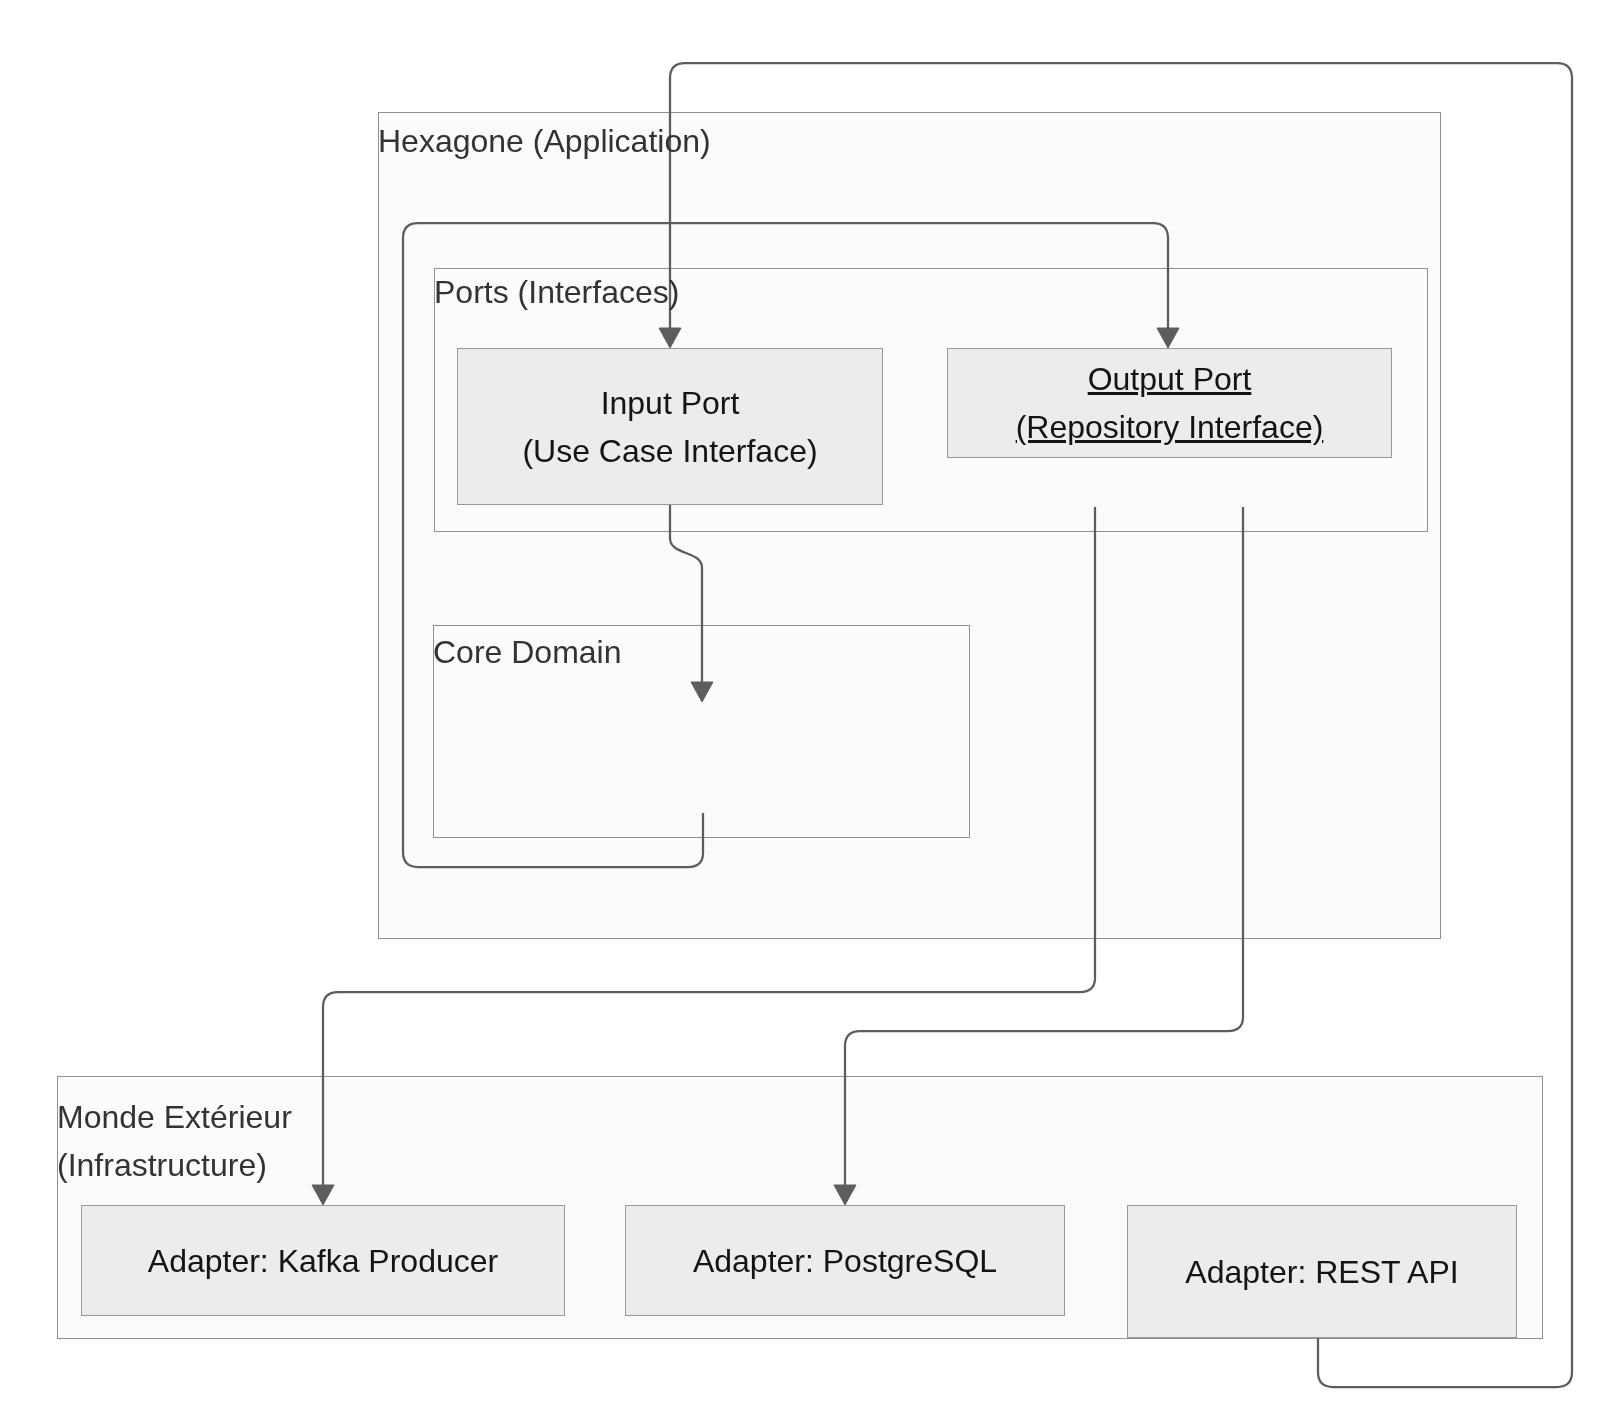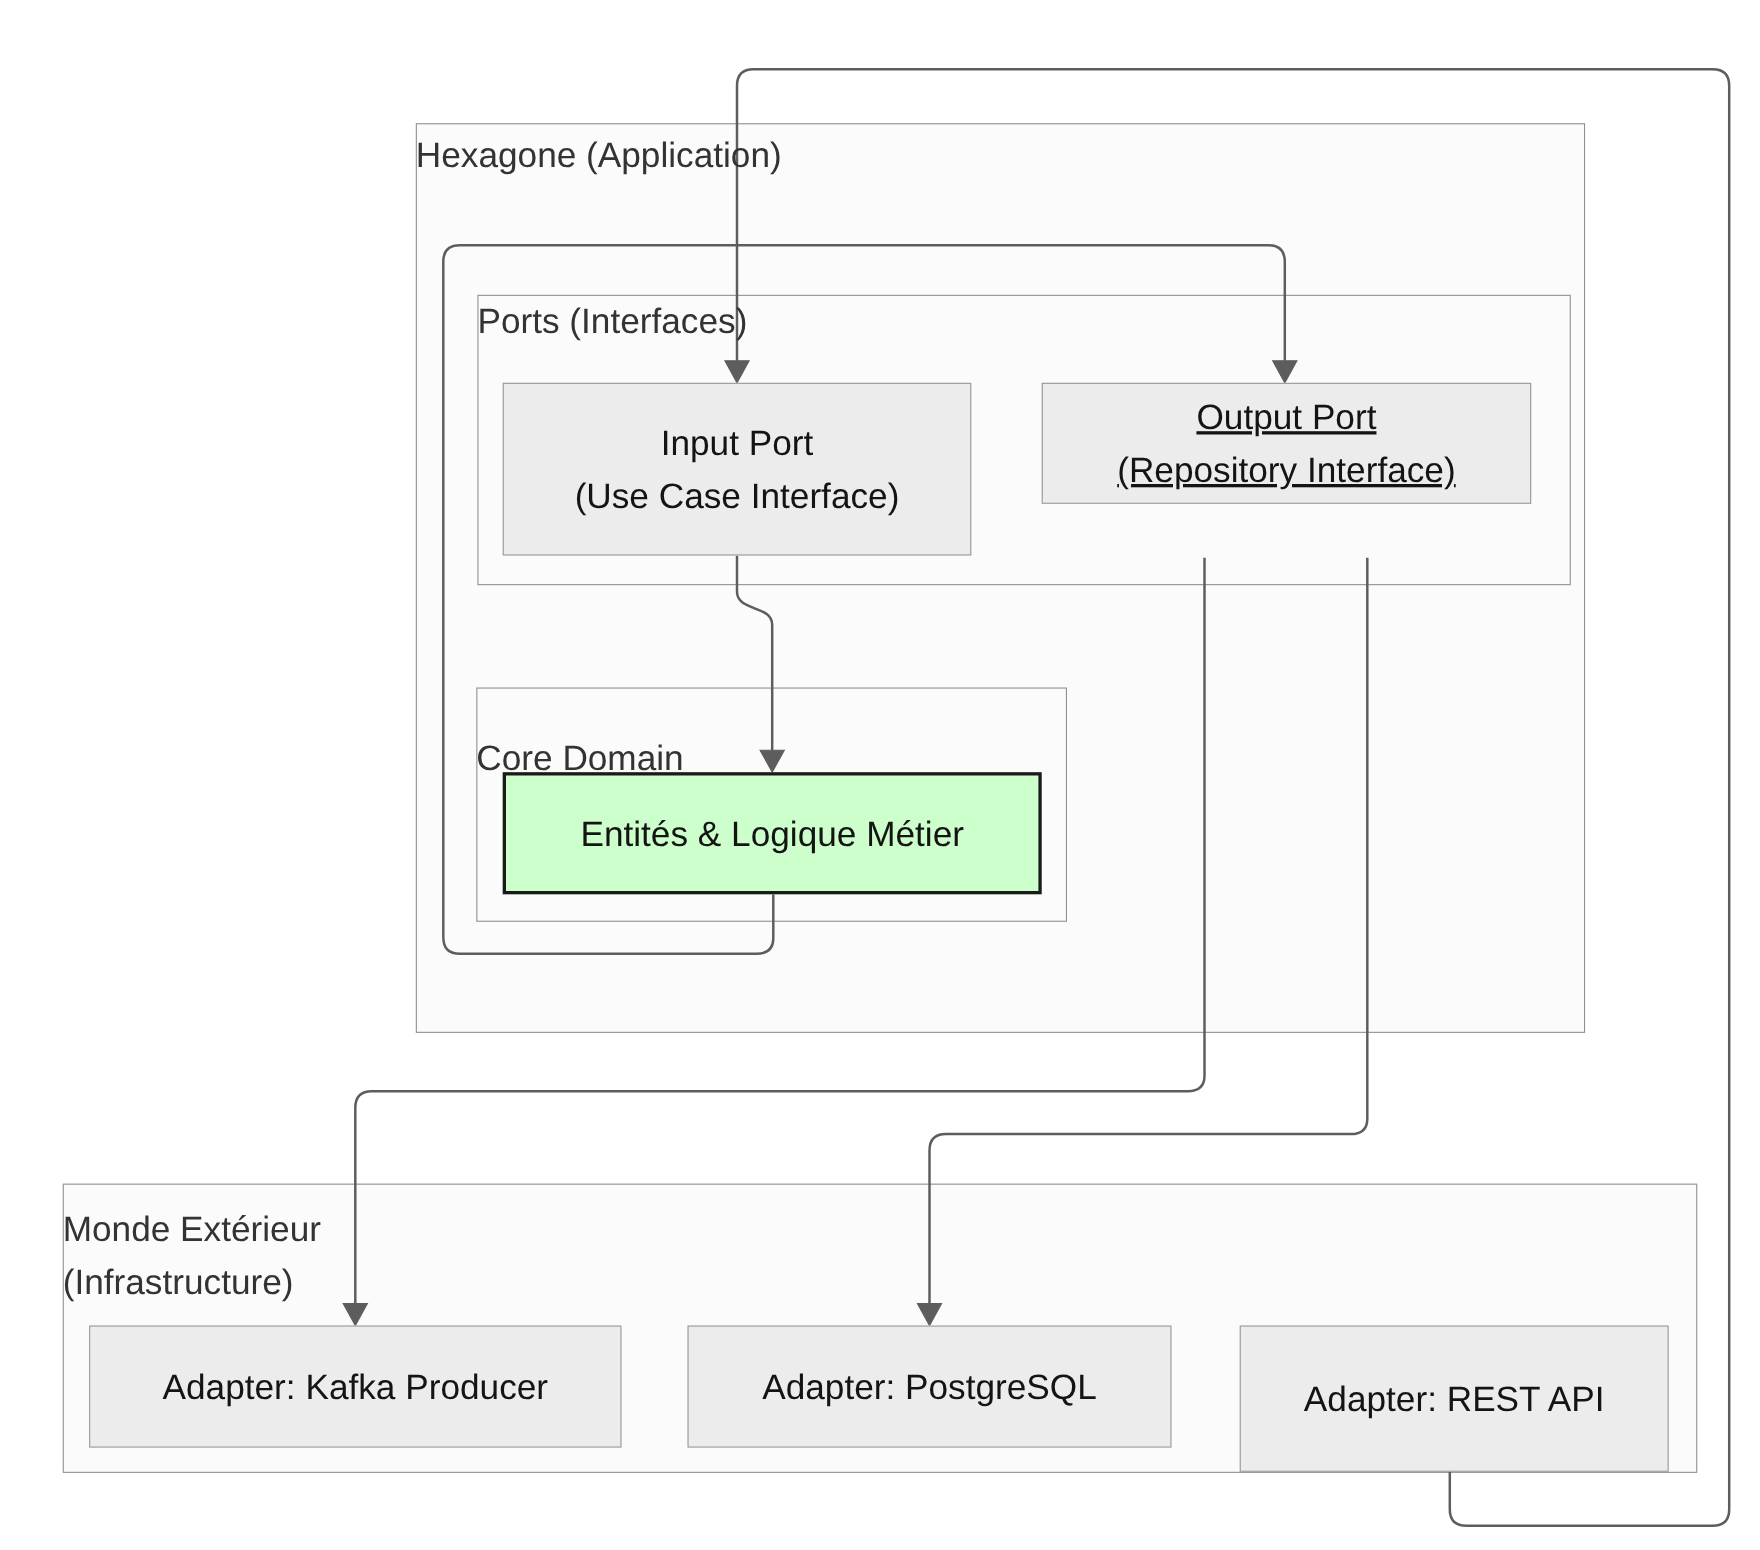--- a/index.html
+++ b/index.html
@@ -82,40 +82,37 @@
   <div class="node" style="left:457px;top:348px;width:426px;height:157px;">
     <span>Input Port</span>
     <span>(Use Case Interface)</span>
   </div>
 
   <div class="node" style="left:947px;top:348px;width:445px;height:110px;text-decoration:underline;">
     <span>Output Port</span>
     <span>(Repository Interface)</span>
   </div>
 
-  <div class="node highlight" style="left:457px;top:702px;width:490px;height:111px;">
-    <span>Entités &amp; Logique Métier</span>
-  </div>
 
   <div class="node" style="left:625px;top:1205px;width:440px;height:111px;">
     <span>Adapter: PostgreSQL</span>
   </div>
 
   <div class="node" style="left:81px;top:1205px;width:484px;height:111px;">
     <span>Adapter: Kafka Producer</span>
   </div>
 
   <div class="node" style="left:1127px;top:1205px;width:390px;height:133px;">
     <span>Adapter: REST API</span>
   </div>
 
   <div class="cluster-label" style="left:378px;top:117px;width:1063px;">Hexagone (Application)</div>
 
   <div class="cluster-label" style="left:434px;top:268px;width:994px;">Ports (Interfaces)</div>
 
-  <div class="cluster-label" style="left:433px;top:628px;width:591px;margin-top:37px;">Core Domain</div>
+  <div class="cluster-label" style="left:433px;top:628px;width:591px;">Core Domain</div>
 
   <div class="cluster-label" style="left:57px;top:1093px;width:1314px;">
     <div>Monde Extérieur</div>
     <div>(Infrastructure)</div>
   </div>
 
 </div>
 
 </body></html>

